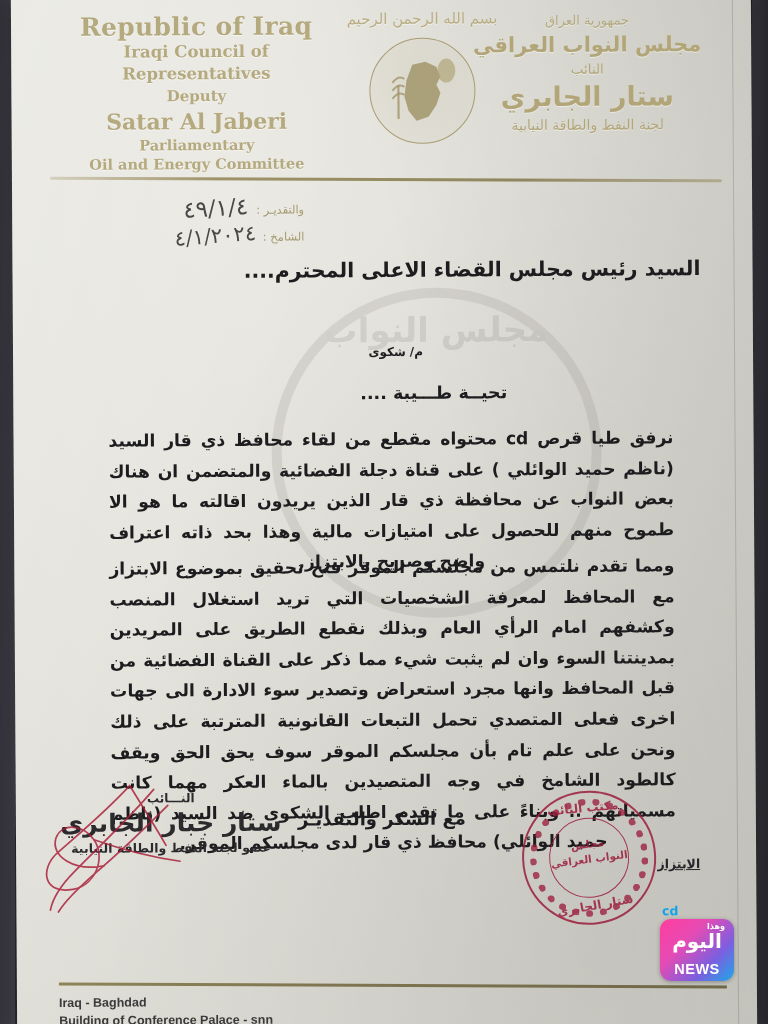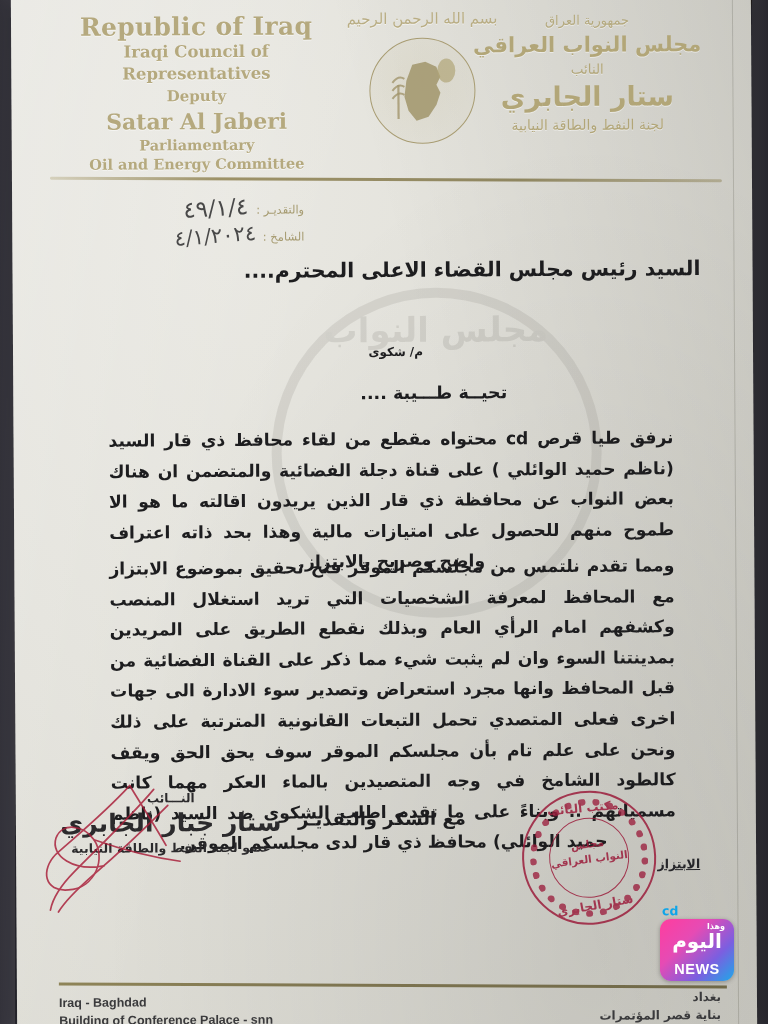--- a/index.html
+++ b/index.html
@@ -498,24 +498,20 @@
         <div>النواب العراقي</div>
       </div>
       <div class="s-bot">ستار الجابري</div>
     </div>
 
     <div class="footer-rule"></div>
     <div class="footer-en">
       <div>Iraq - Baghdad</div>
       <div>Building of Conference Palace - snn</div>
     </div>
-    <div class="footer-ar">
-      <div>بغداد</div>
-      <div>بناية قصر المؤتمرات</div>
-    </div>
 
   </div>
 
   <div class="news-logo">
     <div class="ar">اليوم</div>
     <div class="sup">وهذا</div>
     <div class="en">NEWS</div>
   </div>
 
 </div>

